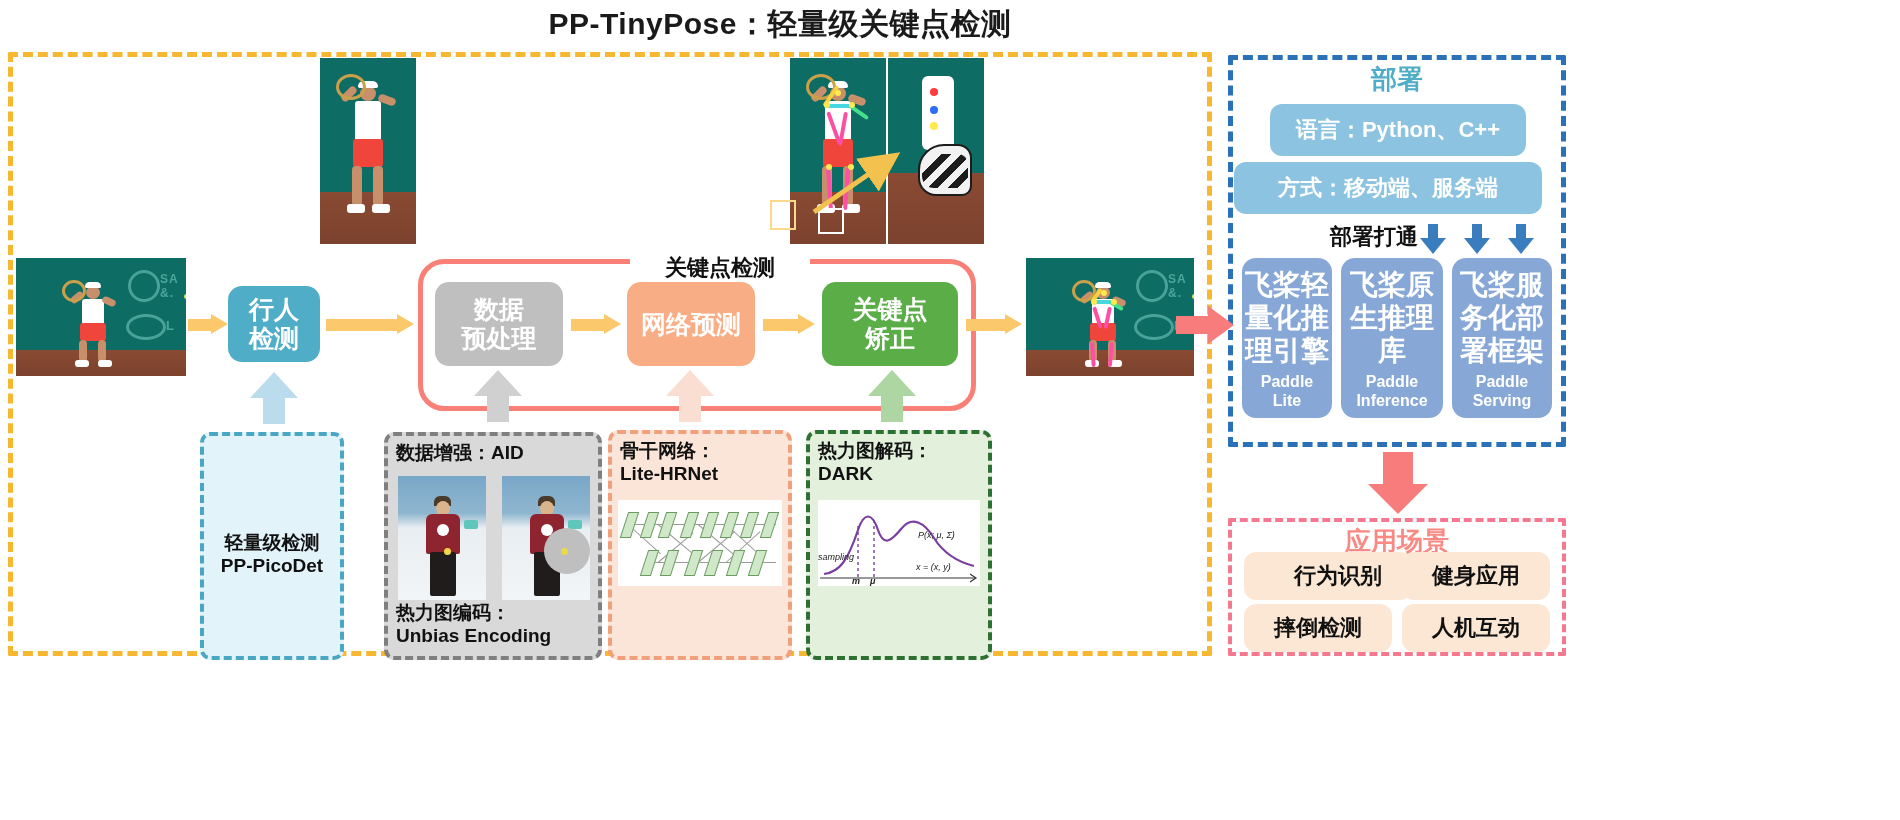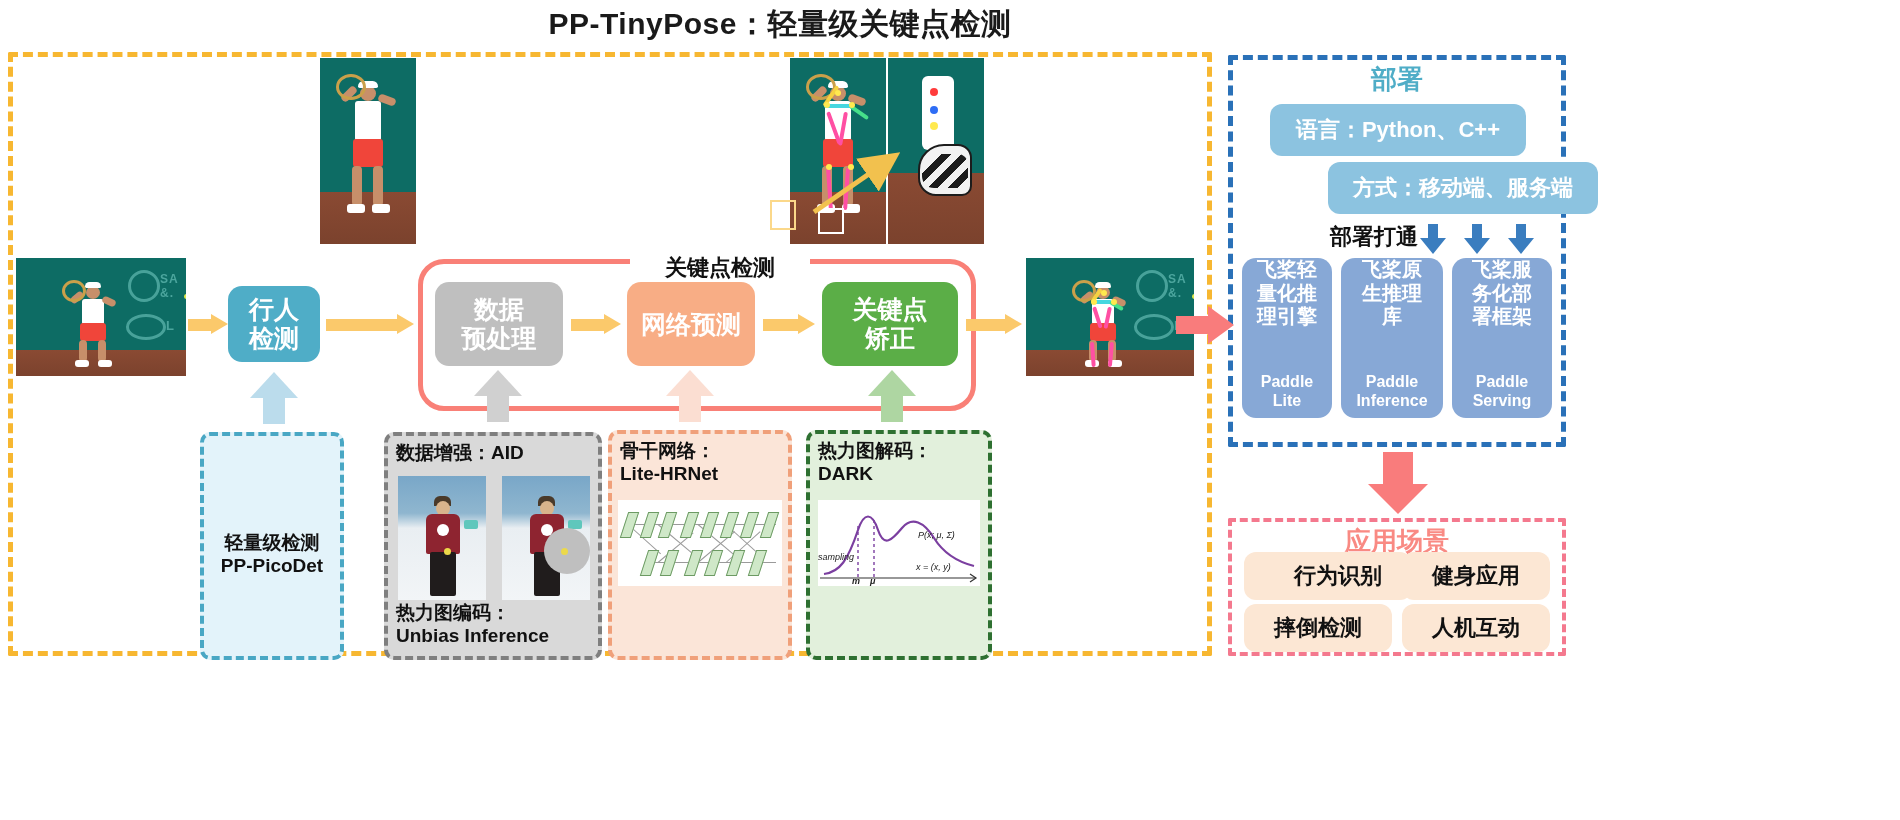--- a/index.html
+++ b/index.html
@@ -99,29 +99,29 @@
 
   
   .dk{position:absolute;background:#fff;overflow:hidden;}
   .dklabel{position:absolute;font-size:9px;color:#222;font-style:italic;}
 
   
   #deploy-title{left:1228px;top:62px;width:338px;text-align:center;font-size:26px;font-weight:bold;color:#4FADC7;}
   .dbar{border-radius:12px;background:#8CC3E0;color:#fff;font-weight:bold;font-size:22px;
         display:flex;align-items:center;justify-content:center;text-align:center;}
   #dep-lang{left:1270px;top:104px;width:256px;height:52px;}
-  #dep-mode{left:1328px;top:162px;width:270px;height:52px;}
+  #dep-mode{left:1234px;top:162px;width:308px;height:52px;}
   #dep-through{left:1258px;top:222px;width:160px;text-align:right;font-size:22px;font-weight:bold;color:#111;}
   .dnarrow{position:absolute;width:26px;height:30px;}
   .dnarrow .s{position:absolute;left:8px;top:0;width:10px;height:16px;background:#3A7DBF;}
   .dnarrow .t{position:absolute;left:0;top:14px;width:0;height:0;
     border-left:13px solid transparent;border-right:13px solid transparent;border-top:16px solid #3A7DBF;}
   .dcard{position:absolute;background:#87A8D6;border-radius:14px;color:#fff;text-align:center;
          font-weight:bold;display:flex;flex-direction:column;align-items:center;justify-content:flex-start;}
-  .dcard .cn{font-size:20px;line-height:1.18;}
+  .dcard .cn{font-size:28px;line-height:1.18;padding-top:10px;}
   .dcard .en{font-size:16px;line-height:1.15;position:absolute;bottom:8px;left:0;right:0;}
   #dc1{left:1242px;top:258px;width:90px;height:160px;}
   #dc2{left:1341px;top:258px;width:102px;height:160px;}
   #dc3{left:1452px;top:258px;width:100px;height:160px;}
 
   
   #pink-right{left:1176px;top:306px;width:60px;height:38px;}
   #pink-right .s{position:absolute;left:0;top:10px;width:34px;height:18px;background:#F97C7C;}
   #pink-right .t{position:absolute;left:32px;top:0;width:0;height:0;
     border-top:19px solid transparent;border-bottom:19px solid transparent;border-left:26px solid #F97C7C;}
@@ -366,21 +366,21 @@
       <div class="hair" style="left:36px;top:20px;width:17px;height:10px;"></div>
       <div class="head" style="left:38px;top:25px;width:14px;height:15px;"></div>
       <div class="hoodie" style="left:28px;top:38px;width:34px;height:40px;"></div>
       <div class="logo" style="left:39px;top:48px;width:12px;height:12px;"></div>
       <div class="pants" style="left:32px;top:76px;width:26px;height:44px;"></div>
       <div class="occl" style="left:42px;top:52px;width:46px;height:46px;"></div>
       <div class="dot" style="left:59px;top:72px;width:7px;height:7px;"></div>
     </div>
     <div class="abs" style="left:8px;top:166px;">
       <div class="dlabel">热力图编码：</div>
-      <div class="dlabel">Unbias Inference</div>
+      <div class="dlabel">Unbias Encoding</div>
     </div>
   </div>
 
   <div class="abs detail" id="d-bone">
     <div class="abs" style="left:8px;top:6px;">
       <div class="dlabel">骨干网络：</div>
       <div class="dlabel">Lite-HRNet</div>
     </div>
     <div class="hr abs" style="left:6px;top:66px;width:164px;height:86px;">
       <div class="hrline" style="left:6px;top:24px;width:152px;"></div>

